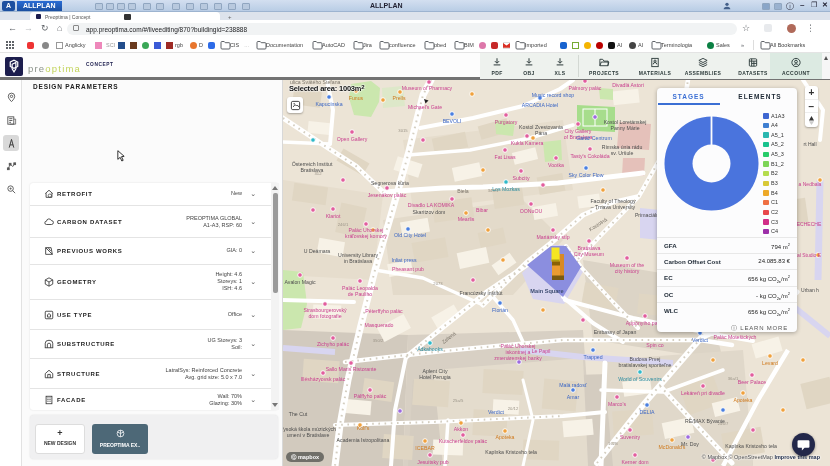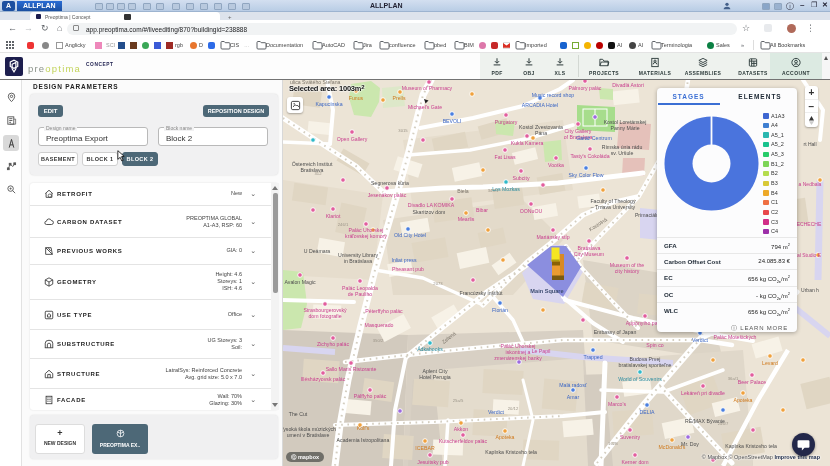--- a/index.html
+++ b/index.html
@@ -18,21 +18,21 @@
 #urlbar{left:0;top:20px;width:830px;height:17px;background:#fff;}
 #urlbar .pill{position:absolute;left:67px;top:2.5px;width:670px;height:12px;background:#f1f3f4;border-radius:6px;}
 #urlbar .url{position:absolute;left:86px;top:5.5px;font-size:6.5px;color:#202124;}
 .navic{position:absolute;top:3px;color:#5f6368;font-size:9px;}
 
 #bmbar{left:0;top:37px;width:830px;height:16px;background:#fff;border-bottom:1px solid #e4e4e4;}
 .bm{position:absolute;top:5px;font-size:5.5px;color:#444;white-space:nowrap;}
 .bmi{position:absolute;top:4.5px;width:7px;height:7px;display:inline-block;}
 .fold{position:absolute;top:3px;width:11px;height:10px;}
 
-#apphdr{left:0;top:53px;width:830px;height:27px;background:#fdfdfd;border-bottom:1px solid #737373;}
+#apphdr{left:0;top:53px;width:830px;height:27px;background:#fdfdfd;border-bottom:3px solid #737373;}
 #apphdr .logo{position:absolute;left:5px;top:4px;width:18px;height:19px;background:#1c1d4d;border-radius:2px;}
 #apphdr .brand{position:absolute;left:28px;top:9.5px;font-size:9.5px;letter-spacing:1.2px;font-weight:normal;color:#8a9289;}
 #apphdr .brand b{color:#c3d45c;font-weight:normal;}
 #apphdr .concept{position:absolute;left:86px;top:9px;font-size:4.8px;font-weight:bold;color:#1c1d4d;letter-spacing:0.6px;}
 .hnav{position:absolute;top:0;height:26px;text-align:center;color:#2c3a3a;}
 .hnav .lb{position:absolute;width:100%;bottom:3px;font-size:5px;font-weight:bold;letter-spacing:0.4px;}
 .hnav svg{position:absolute;top:4px;left:50%;transform:translateX(-50%);}
 
 #rail{left:0;top:80px;width:22px;height:386px;background:#fff;border-right:1px solid #e2e2e2;}
 .railic{position:absolute;left:3px;width:16px;height:16px;border-radius:3px;display:flex;align-items:center;justify-content:center;}
@@ -287,29 +287,20 @@
   <div class="railic" style="top:101px;">
       <svg width="11" height="11" viewBox="0 0 24 24" fill="none" stroke="#555" stroke-width="2">
         <circle cx="10" cy="10" r="6"></circle>
         <path d="M14.5 14.5 L20 20"></path>
         <path d="M7.5 10 H12.5 M10 7.5 V12.5" stroke-width="1.6"></path>
       </svg>
     </div>
 </div>
 <div class="abs" id="panel">
   <h1>DESIGN PARAMETERS</h1>
-  <div id="topcard">
-    <div class="btn" style="left:8px;top:11px;width:25px;height:12px;font-size:6px;line-height:12px;">EDIT</div>
-    <div class="btn" style="left:173px;top:11px;width:66px;height:12px;font-size:5.5px;line-height:12px;">REPOSITION DESIGN</div>
-    <div class="tfield" style="left:8px;top:33px;width:110px;">Preoptima Export<span class="flab">Design name</span></div>
-    <div class="tfield" style="left:128px;top:33px;width:110px;">Block 2<span class="flab">Block name</span></div>
-    <div class="tabbtn" style="left:8px;width:40px;line-height:13px;">BASEMENT</div>
-    <div class="tabbtn" style="left:52px;width:36px;line-height:13px;">BLOCK 1</div>
-    <div class="tabbtn" style="left:92px;width:36px;line-height:13px;background:#4d6877;color:#fff;border-color:#4d6877;">BLOCK 2</div>
-  </div>
   <div id="acc">
     <div class="row" style="top:0;height:23px;">
       <svg class="ic" width="10" height="10" viewBox="0 0 24 24" fill="none" stroke="#333" stroke-width="2">
           <path d="M3 11 L12 3 L21 11"></path>
           <path d="M5 10 V20 H19 V10"></path>
           <circle cx="14" cy="16" r="4" stroke-width="1.6"></circle>
         </svg>
       <div class="nm">RETROFIT</div>
         <div class="val">New</div>
         <div class="ch">⌄</div>

